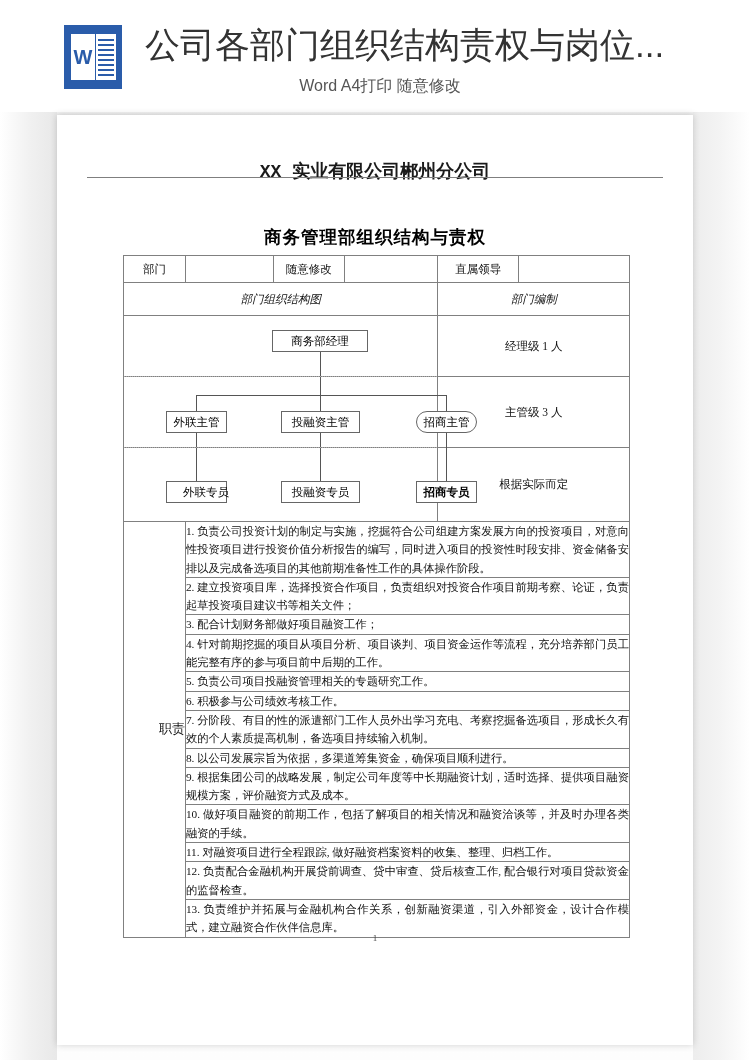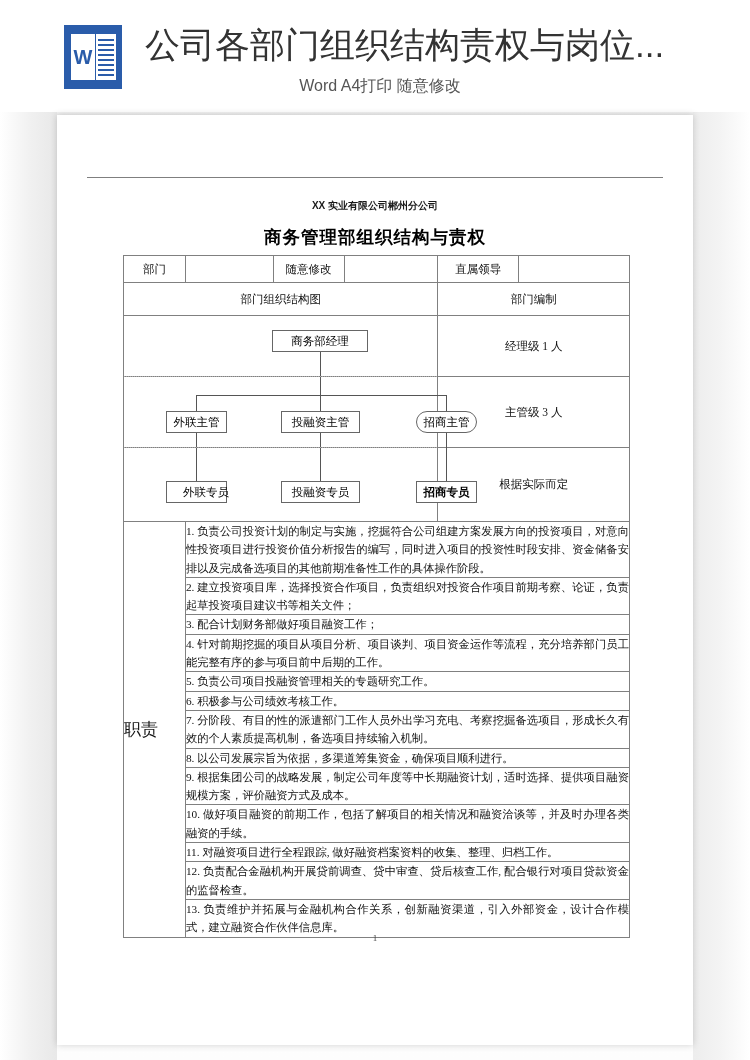--- a/index.html
+++ b/index.html
@@ -109,25 +109,24 @@
     width: 750px; height: 12px;
     background: linear-gradient(to bottom, #ffffff 0%, #e9e9e9 100%);
   }
 
   
   .company-line {
     position: absolute;
     left: 30px; top: 44px;
     width: 576px;
     text-align: center;
-    font-size: 10px;
+    font-size: 18px;
     color: #1a1a1a;
     font-weight: bold;
-    font-family: Liberation Sans, sans-serif;
-    margin-top: 40px;
+    font-family: Liberation Mono, monospace;
   }
   .company-rule {
     position: absolute;
     left: 30px; top: 62px;
     width: 576px; height: 1px;
     background: #7f7f7f;
   }
 
   .main-title {
     position: absolute;
@@ -159,20 +158,21 @@
     height: 27px;
     text-align: center;
     font-size: 11.5px;
   }
   .hdr-blank { height: 27px; }
 
   .subhdr {
     height: 33px;
     text-align: center;
     font-size: 11.5px;
+    font-style: italic;
   }
 
   
   .org-cell {
     position: relative;
     padding: 0;
     vertical-align: top;
   }
   .org-row-1 { height: 61px; }
   .org-row-2 { height: 71px; }
@@ -210,22 +210,22 @@
   }
   .hline {
     position: absolute;
     height: 1px;
     background: #555555;
   }
 
   
   .duty-label {
     width: 62px;
-    text-align: left;
-    font-size: 17px;
+    text-align: right;
+    font-size: 13px;
     vertical-align: middle;
   }
   .duty-text {
     padding: 3px 6px 3px 7px;
     font-size: 11.3px;
     line-height: 1.62;
     color: #111111;
     text-align: justify;
   }
 

